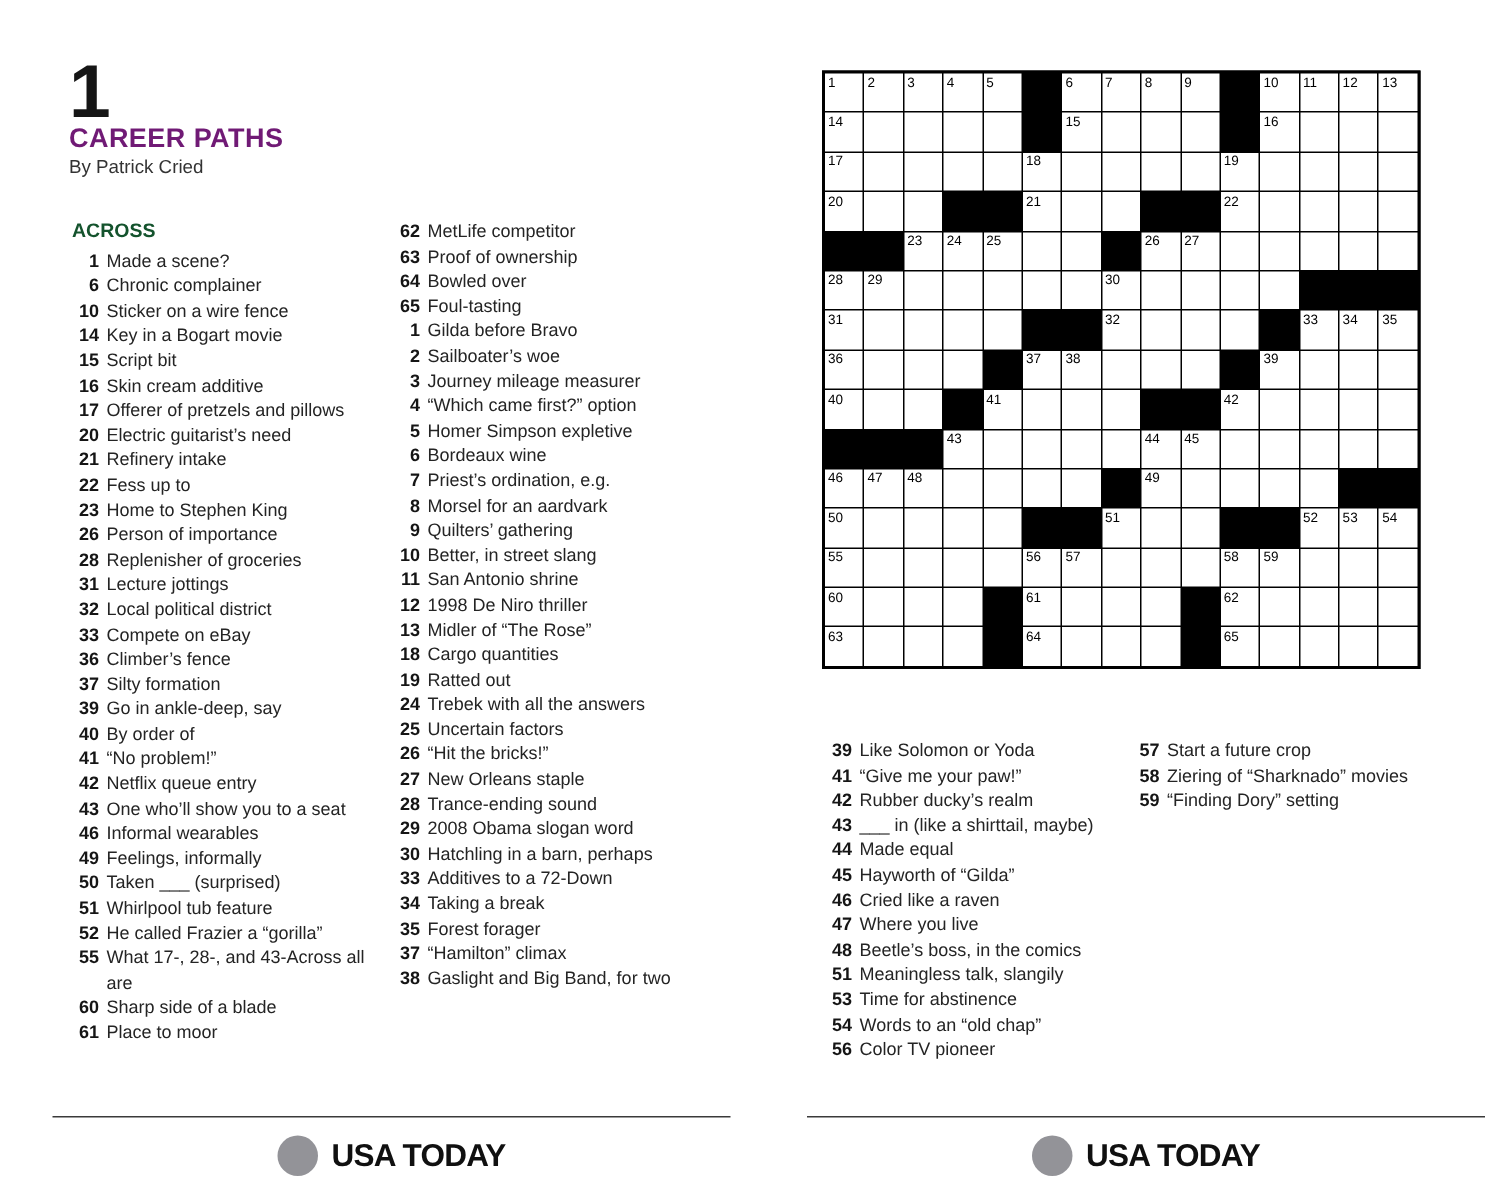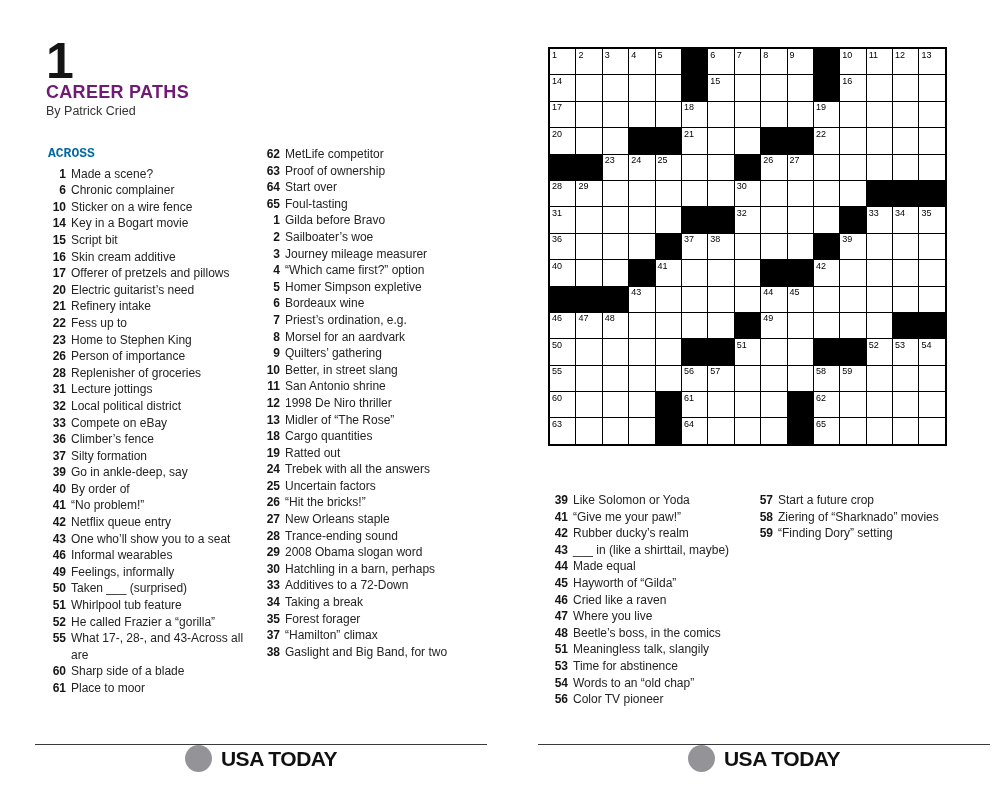--- a/index.html
+++ b/index.html
@@ -10,40 +10,40 @@
   
   .pnum{position:absolute;left:46px;top:36px;font-size:50px;font-weight:800;line-height:1;color:#151515;}
   .ptitle{position:absolute;left:46px;top:82px;font-size:18px;font-weight:700;letter-spacing:.3px;color:#701a75;}
   .pbyline{position:absolute;left:46px;top:104px;font-size:12.5px;color:#333;}
   
   .cluecol{position:absolute;font-size:12px;line-height:16.6px;color:#242424;}
   #col1{left:48px;top:146px;width:212px;}
   #col2{left:262px;top:146px;width:214px;}
   #col3{left:550px;top:492px;width:208px;}
   #col4{left:755px;top:492px;width:200px;}
-  .clhead{font-size:13px;font-weight:700;color:#0369a1;margin:0 0 3px 0;font-family:Liberation Mono, monospace;}
+  .clhead{font-size:13px;font-weight:700;color:#14532d;margin:0 0 3px 0;}
   .down-h{margin-top:15px;}
   .clue{display:flex;}
   .clue .num{flex:0 0 18px;text-align:right;font-weight:700;padding-right:5px;color:#151515;}
   .clue .txt{flex:1;}
   
   .grid{
     position:absolute;left:548px;top:47px;
     display:grid;grid-template-columns:repeat(15,25.4px);grid-auto-rows:25.4px;
     gap:1px;background:#000;border:2px solid #000;
   }
   .cell{background:#fff;position:relative;}
   .cell.black{background:#000;}
   .cnum{position:absolute;top:0.5px;left:2px;font-size:9px;line-height:10px;color:#000;}
   
   .pfoot{position:absolute;top:744px;width:452px;}
   #foot-left{left:35px;}
   #foot-right{left:538px;}
   .rule{border-top:1.5px solid #3a3a3a;}
-  .brand{display:flex;align-items:center;justify-content:center;gap:9px;margin-top:0;}
+  .brand{display:flex;align-items:center;justify-content:center;gap:9px;margin-top:12px;}
   .dot{width:27px;height:27px;border-radius:50%;background:#939398;}
   .brandtext{font-size:21px;font-weight:800;letter-spacing:-0.5px;color:#101010;}
 </style>
 </head>
 <body>
 
 <div class="canvas">
 
   <div class="pnum">1</div>
   <div class="ptitle">CAREER PATHS</div>
@@ -184,21 +184,21 @@
         <div class="clue">
           <span class="num">62</span>
           <span class="txt">MetLife competitor</span>
         </div>
         <div class="clue">
           <span class="num">63</span>
           <span class="txt">Proof of ownership</span>
         </div>
         <div class="clue">
           <span class="num">64</span>
-          <span class="txt">Start over</span>
+          <span class="txt">Bowled over</span>
         </div>
         <div class="clue">
           <span class="num">65</span>
           <span class="txt">Foul-tasting</span>
         </div>
       </div>
     <div id="down-main">
         <div class="clue">
           <span class="num">1</span>
           <span class="txt">Gilda before Bravo</span>

